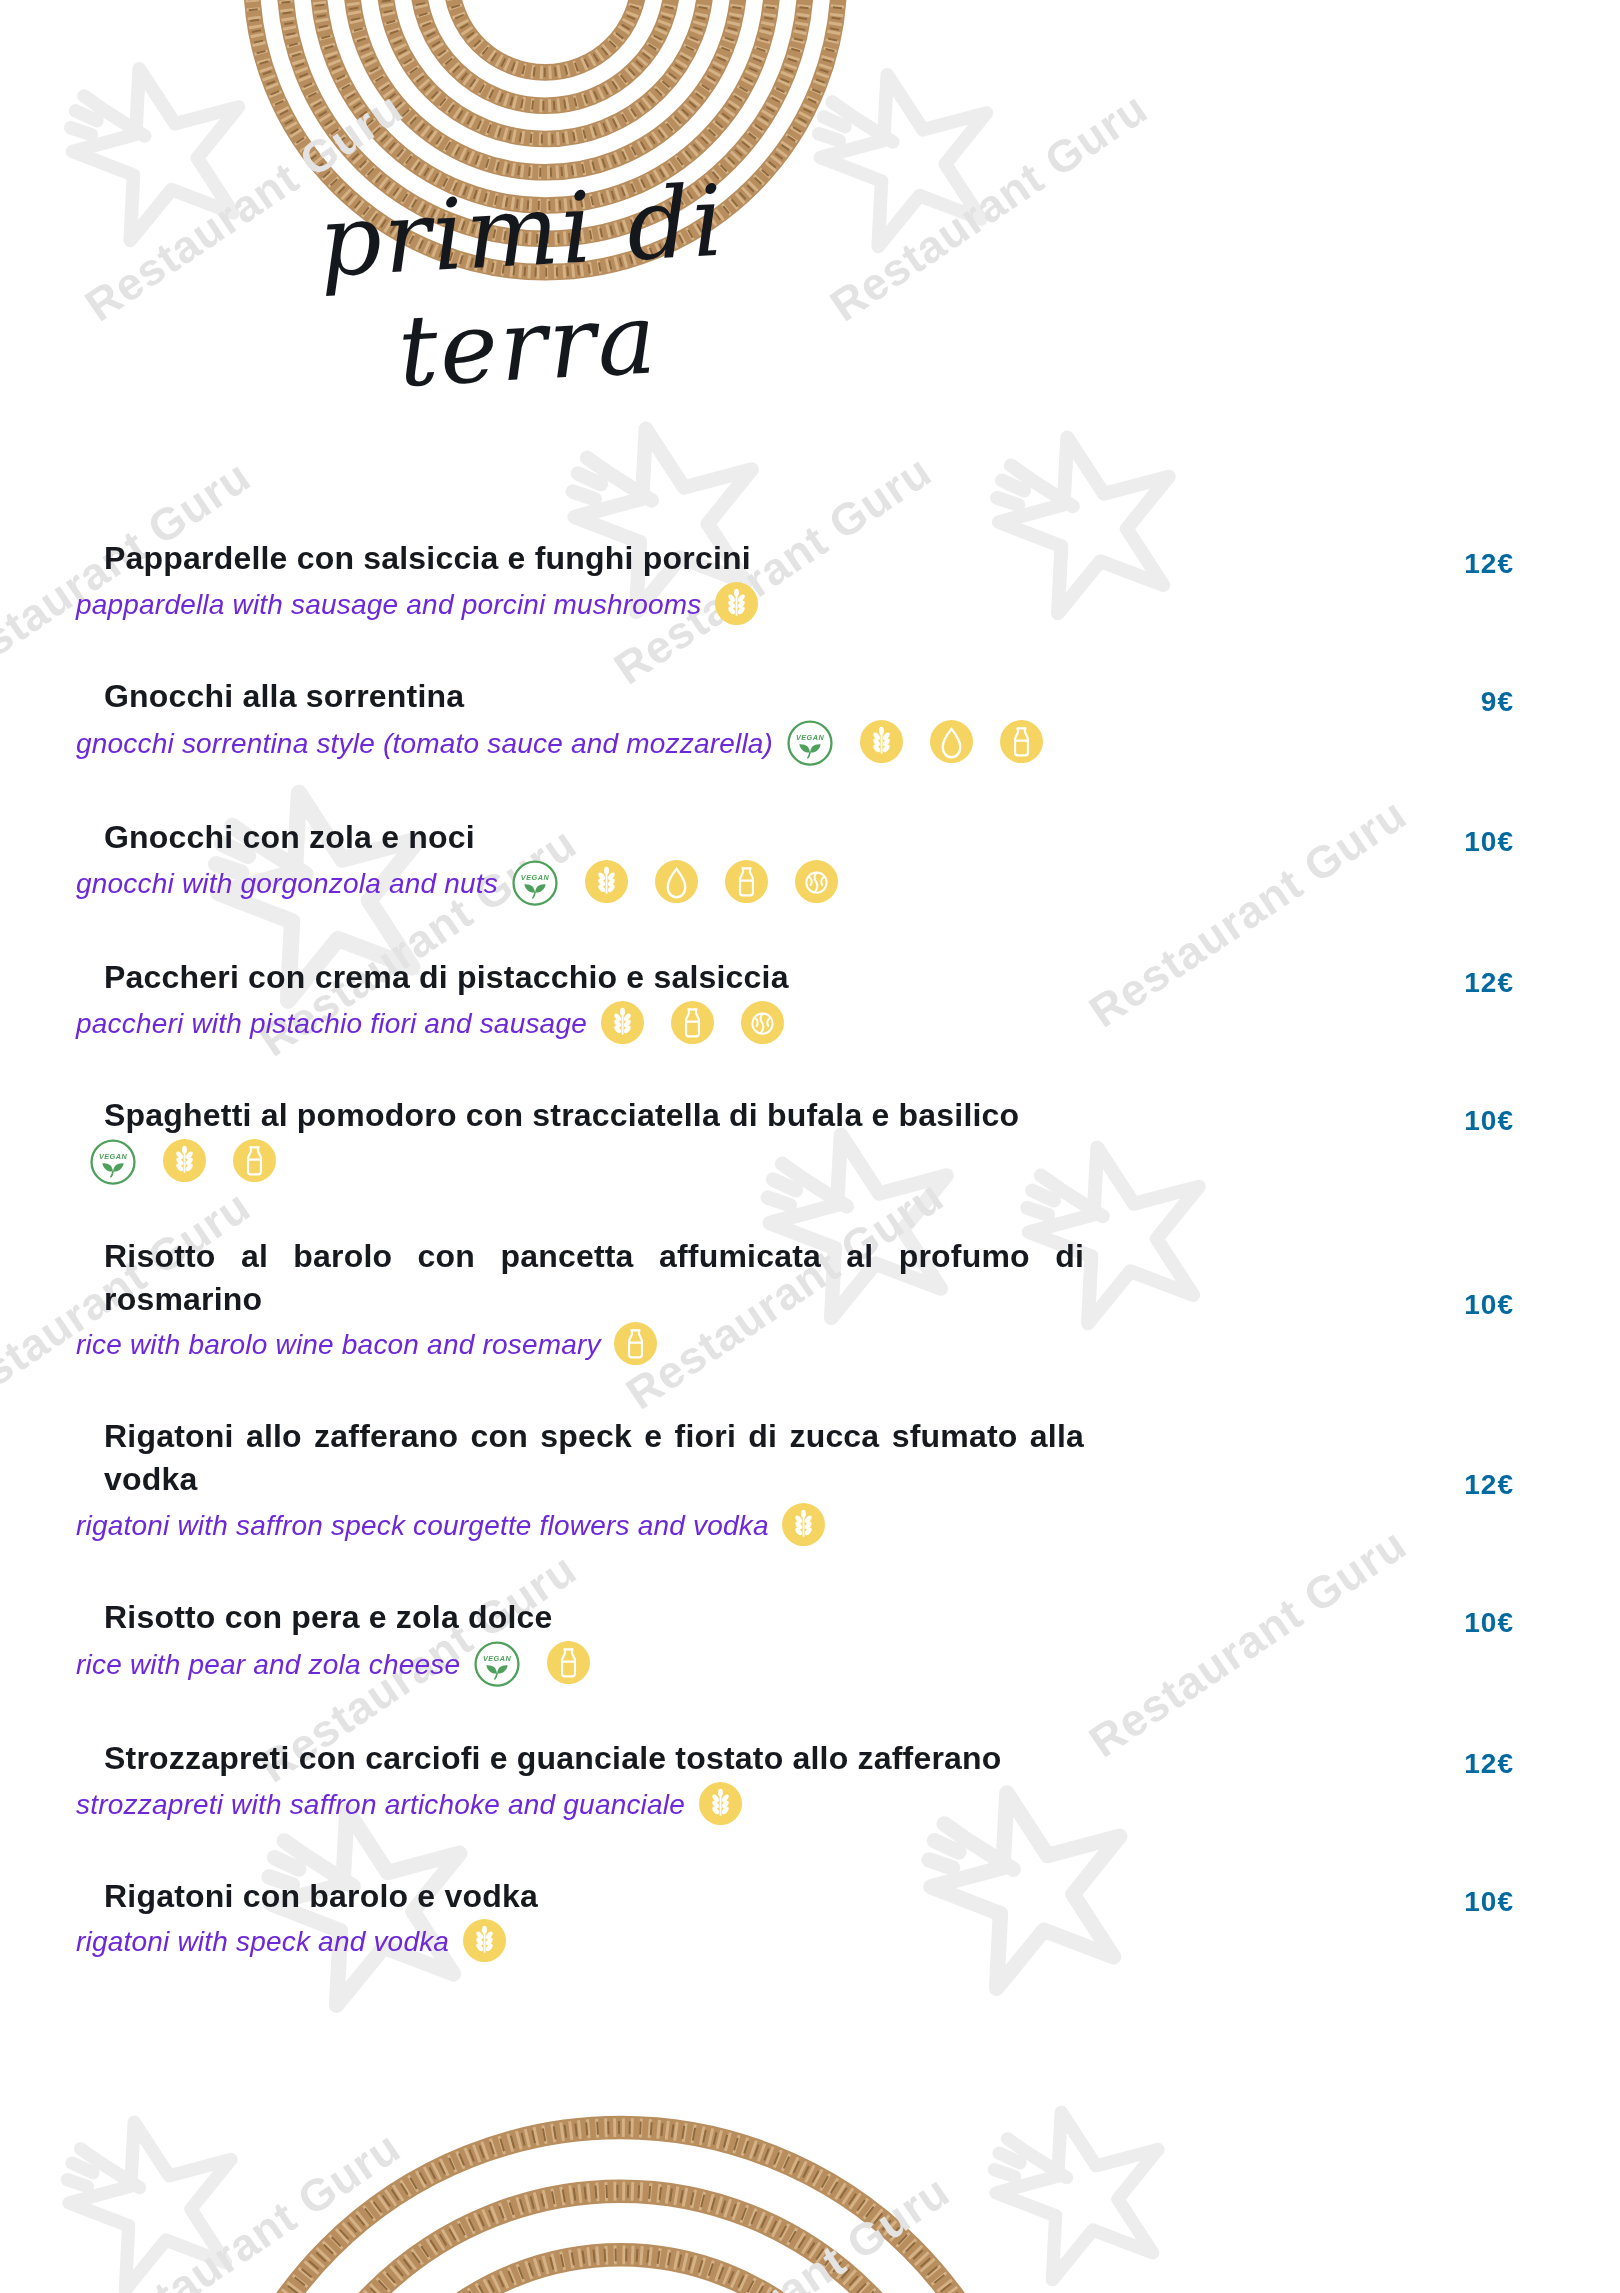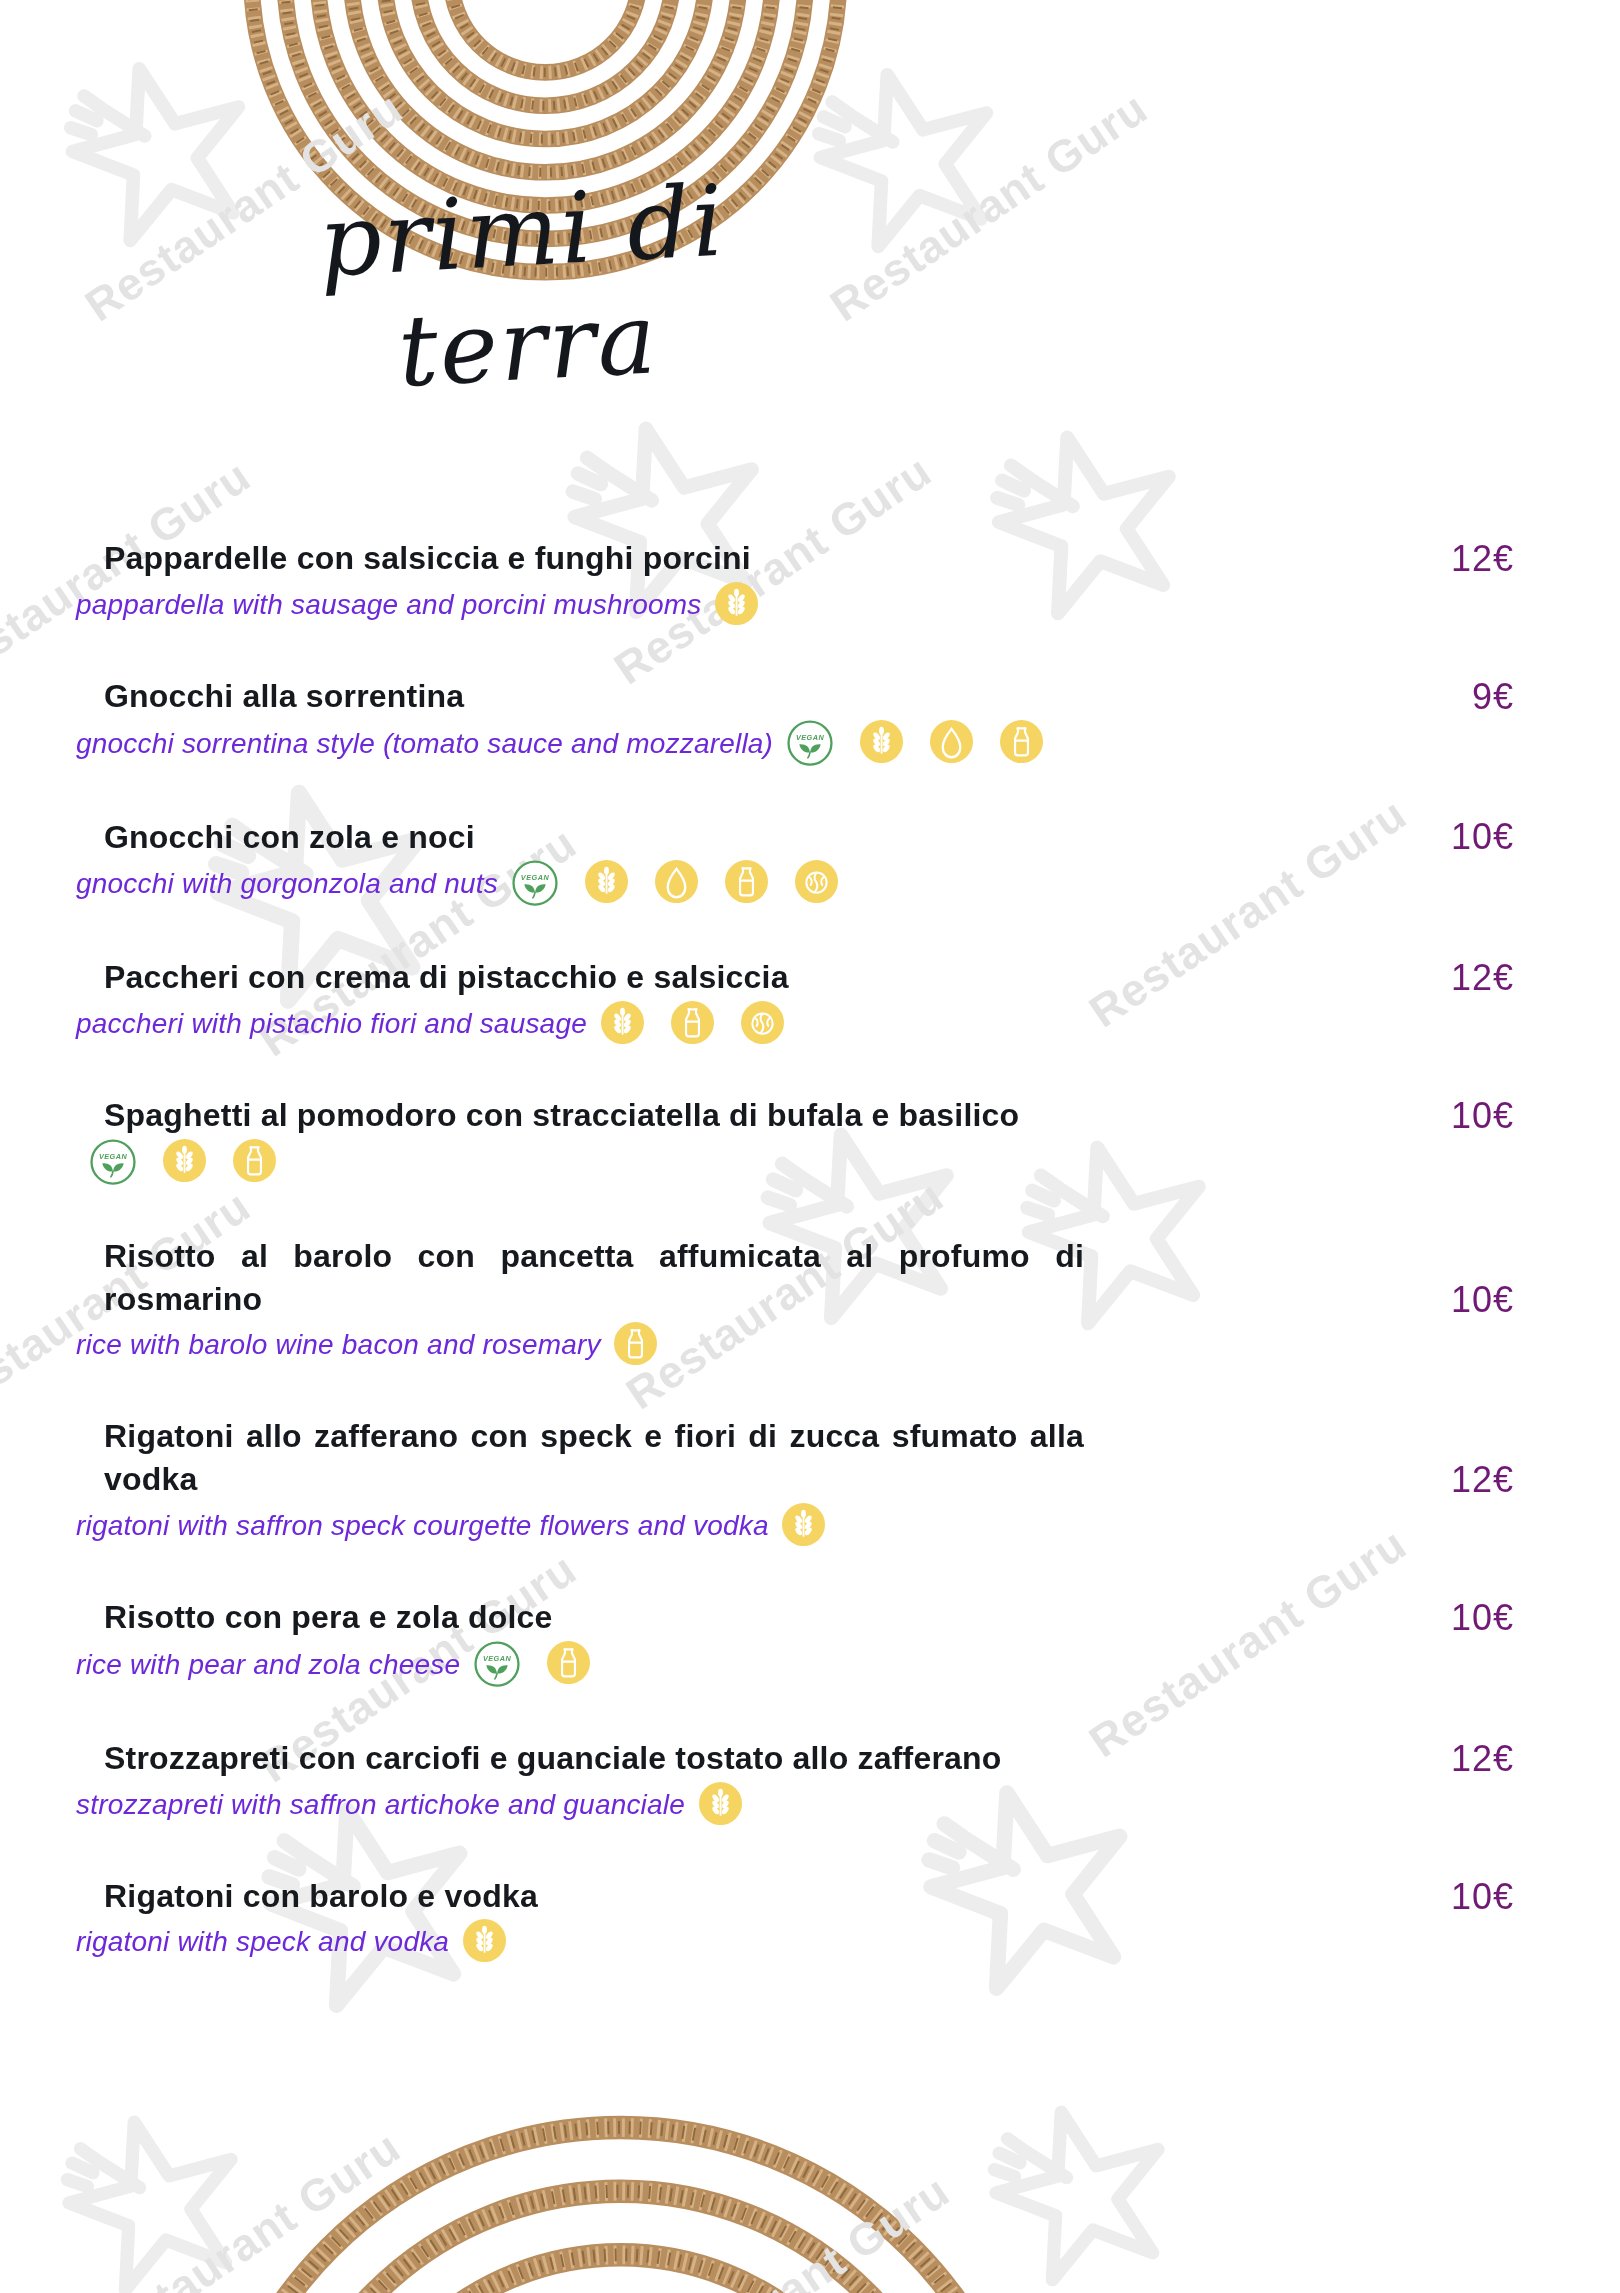--- a/index.html
+++ b/index.html
@@ -26,21 +26,21 @@
   .menu{position:absolute;left:76px;top:537px;width:1438px;}
   .item{margin-bottom:47px;}
   .titlerow{display:flex;align-items:flex-end;margin-left:28px;}
   .name-it{
     flex:1;max-width:980px;margin:0 39px 0 0;
     font-size:32px;line-height:1.34;font-weight:bold;color:#16191E;
     text-align:justify;letter-spacing:0.2px;
   }
   .price{
     margin-left:auto;min-width:127px;text-align:right;
-    font-size:36px;font-weight:normal;color:#701a75;letter-spacing:1px;
+    font-size:28px;font-weight:bold;color:#0369a1;letter-spacing:1px;
   }
   .name-en{
     margin:4.9px 0 0;font-size:28px;line-height:1.35;font-style:italic;
     color:#6d28d9;letter-spacing:0.2px;
   }
   .icons{display:inline-flex;gap:27px;margin-left:13.7px;vertical-align:middle;transform:translateY(-2.9px);}
   .icons .icon{display:inline-flex;}
   .icons svg{width:43px;height:43px;display:block;}
   .icons .icon[data-name="vegan-icon"] svg{width:46px;height:46px;}
 </style>

